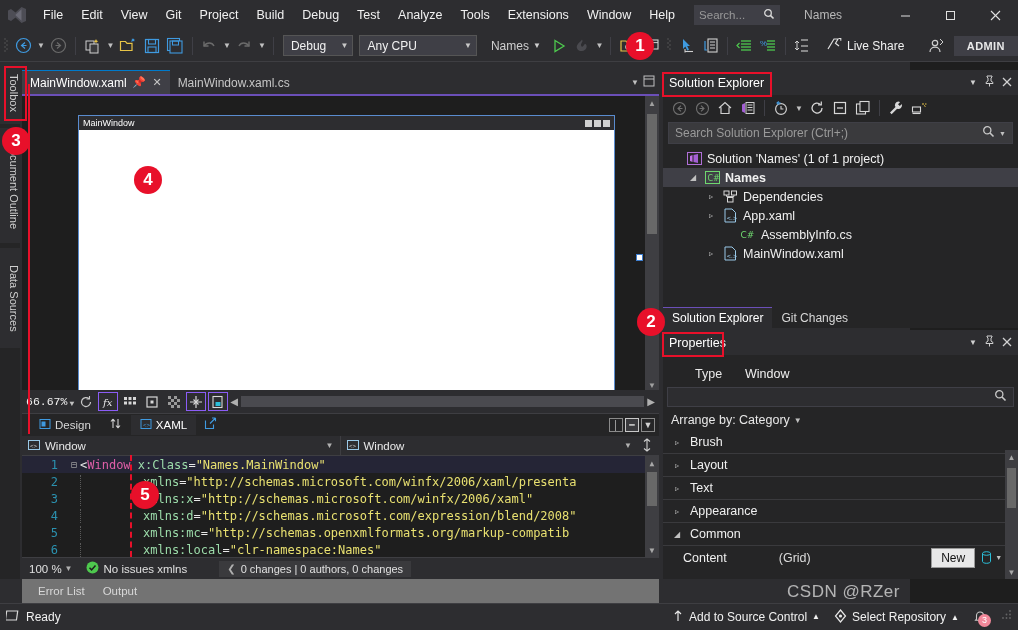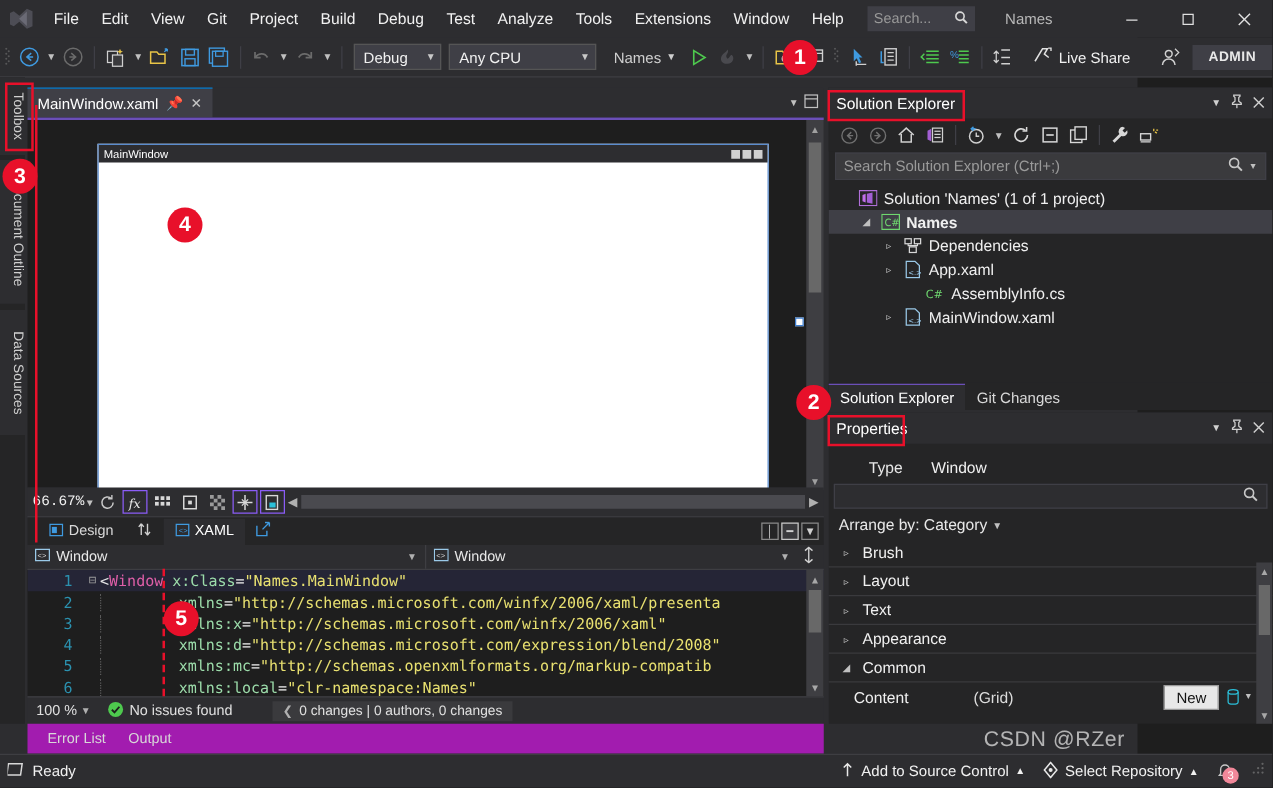--- a/index.html
+++ b/index.html
@@ -153,21 +153,21 @@
     background: #2d2d30; display: flex; align-items: center; font-size: 11.5px; color: #e0e0e0;
     border-top: 1px solid #3e3e42;
   }
   .es-zoom { display: flex; align-items: center; gap: 3px; padding: 0 7px; }
   .es-ok { display: flex; align-items: center; gap: 5px; padding-left: 6px; }
   .es-changes { display: flex; align-items: center; gap: 5px; background: #3a3a3d; padding: 2px 8px; margin-left: 32px; font-size: 11px; }
   .es-cell { padding: 0 10px; font-size: 11.5px; }
   .es-box { border: 1px solid #4a4a4f; padding: 1px 7px; margin-left: 4px; font-size: 11px; }
 
   
-  .outtabs { position: absolute; top: 579px; left: 22px; width: 637px; height: 24px; background: #a21caf; display: flex; align-items: center; gap: 2px; padding-left: 8px; }
+  .outtabs { position: absolute; top: 579px; left: 22px; width: 637px; height: 24px; background: #737373; display: flex; align-items: center; gap: 2px; padding-left: 8px; }
   .outtab { padding: 3px 8px; font-size: 11.5px; color: #d8d8d8; }
 
   
   .se-panel { position: absolute; top: 70px; left: 663px; width: 355px; height: 258px; background: #252526; }
   .panel-head { height: 25px; display: flex; align-items: center; padding: 0 6px; background: #2d2d30; }
   .panel-title { font-size: 12.5px; color: #fff; }
   .panel-head-btns { margin-left: auto; display: flex; gap: 7px; align-items: center; color: #d0d0d0; }
   .se-toolbar { height: 26px; display: flex; align-items: center; gap: 1px; padding: 0 5px; background: #252526; }
   .se-tb { width: 22px; height: 22px; display: flex; align-items: center; justify-content: center; }
   .se-sep { width: 1px; height: 16px; background: #3f3f46; margin: 0 4px; }
@@ -486,20 +486,23 @@
       <span>Data Sources</span>
     </div>
   </div>
 
   <div class="tabrow">
     <div class="etab">
       <span>MainWindow.xaml</span>
       <span class="pin">📌</span>
       <span class="x">✕</span>
     </div>
+    <div class="etab inactive">
+      <span>MainWindow.xaml.cs</span>
+    </div>
     <div class="tabrow-right">
       <span style="font-size:8px">▼</span>
       <span>
         <svg width="12" height="12" viewBox="0 0 12 12">
             <rect x="1" y="1" width="10" height="10" fill="none" stroke="#c0c0c0" stroke-width="1"></rect>
             <line x1="1" y1="4" x2="11" y2="4" stroke="#c0c0c0" stroke-width="1"></line>
           </svg>
       </span>
     </div>
   </div>
@@ -677,21 +680,21 @@
       <span>100 %</span>
       <span style="font-size:8px;color:#b0b0b0">▼</span>
     </div>
     <div class="es-ok">
       <span>
         <svg width="13" height="13" viewBox="0 0 13 13">
             <circle cx="6.5" cy="6.5" r="6" fill="#4ec94e"></circle>
             <path d="M3.5 6.8 5.6 8.9 9.5 4.4" fill="none" stroke="#1e1e1e" stroke-width="1.5"></path>
           </svg>
       </span>
-      <span>No issues found</span>
+      <span>No issues xmlns</span>
     </div>
     <div class="es-changes">
       <span style="color:#b0b0b0;font-size:10px">❮</span>
       <span>0 changes | 0 authors, 0 changes</span>
     </div>
   </div>
 
   <div class="outtabs">
     <div class="outtab"><span>Error List</span></div>
     <div class="outtab"><span>Output</span></div>

